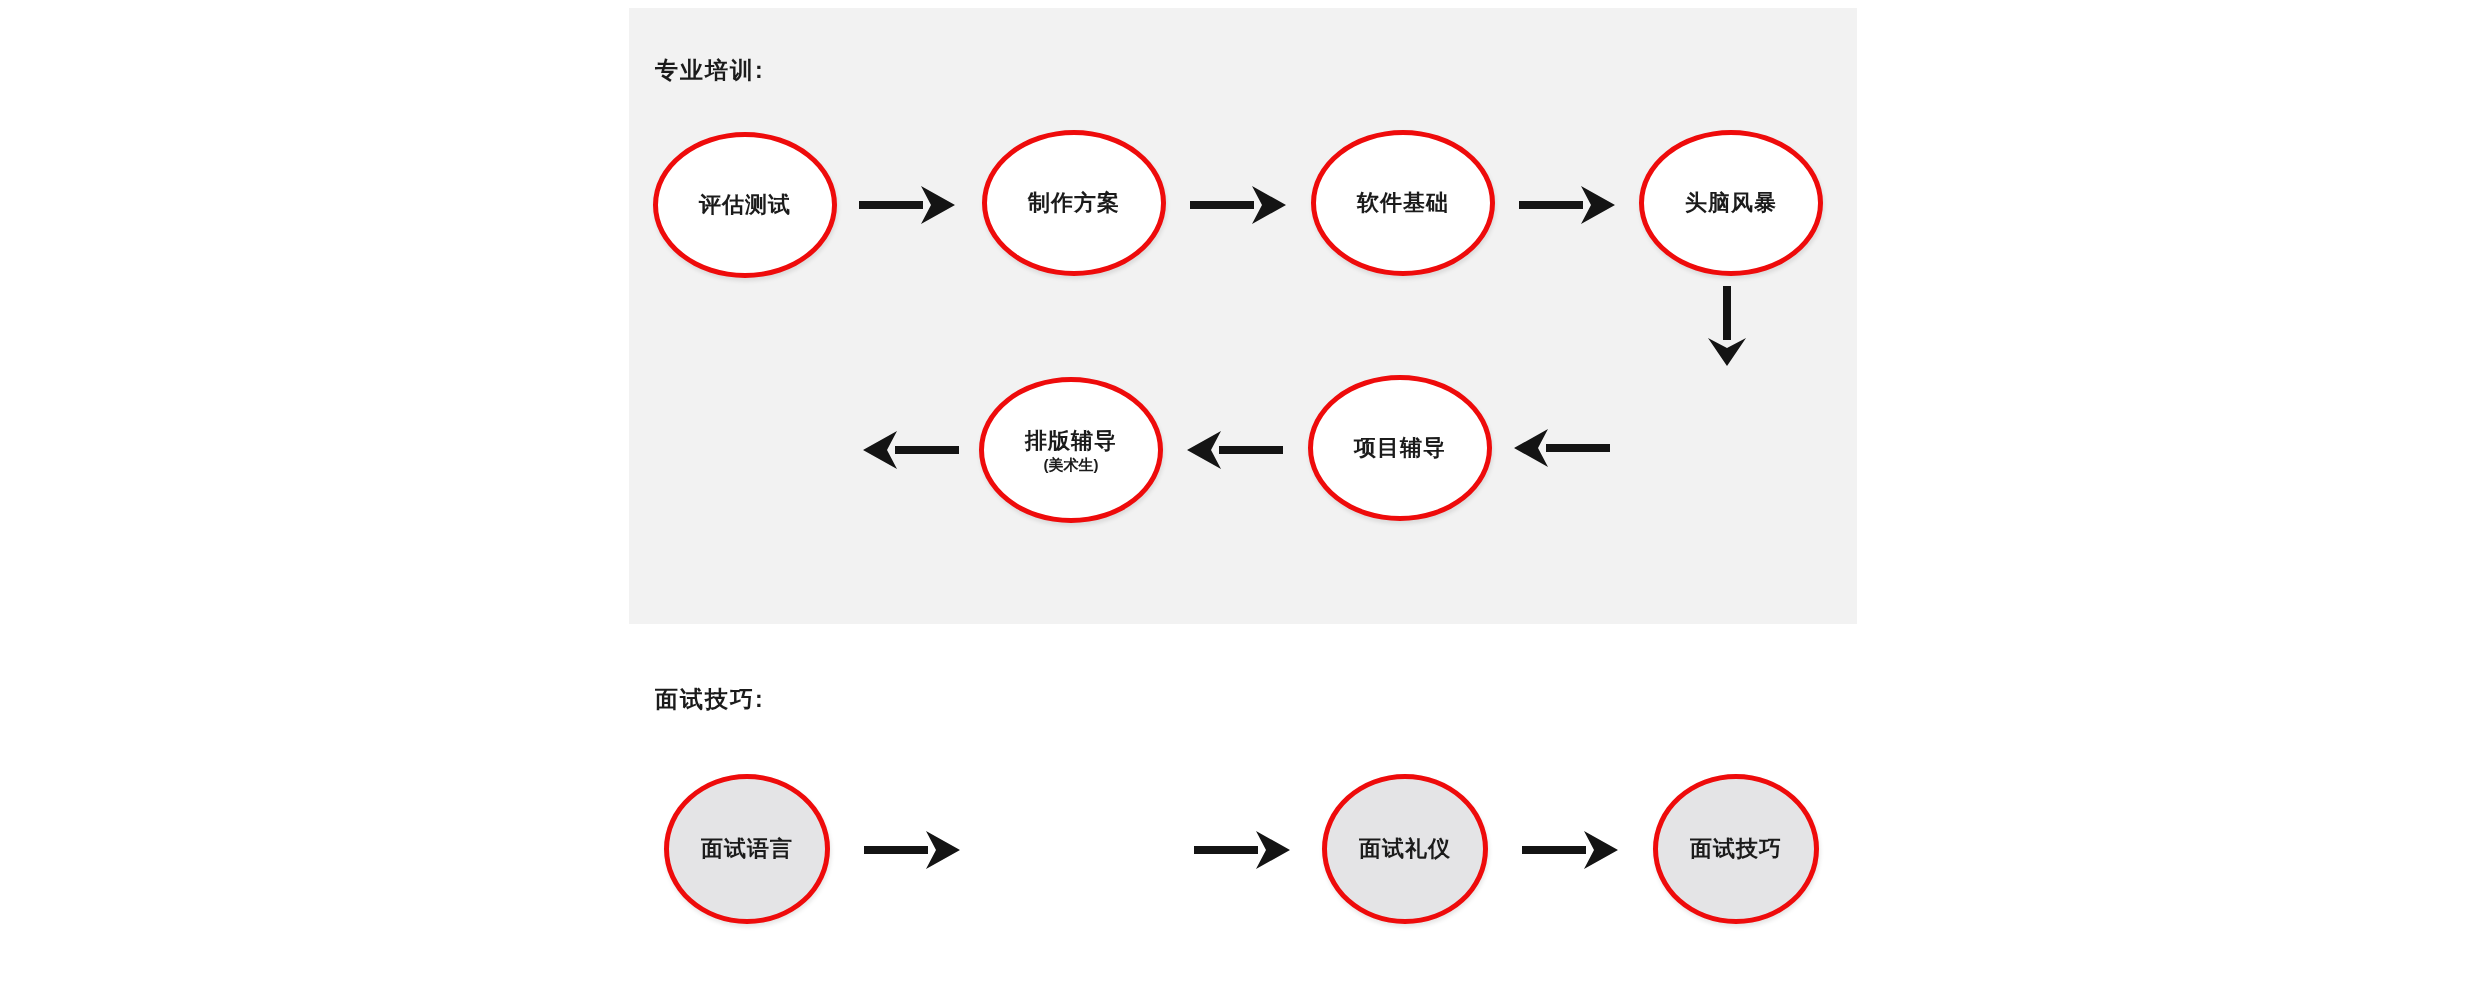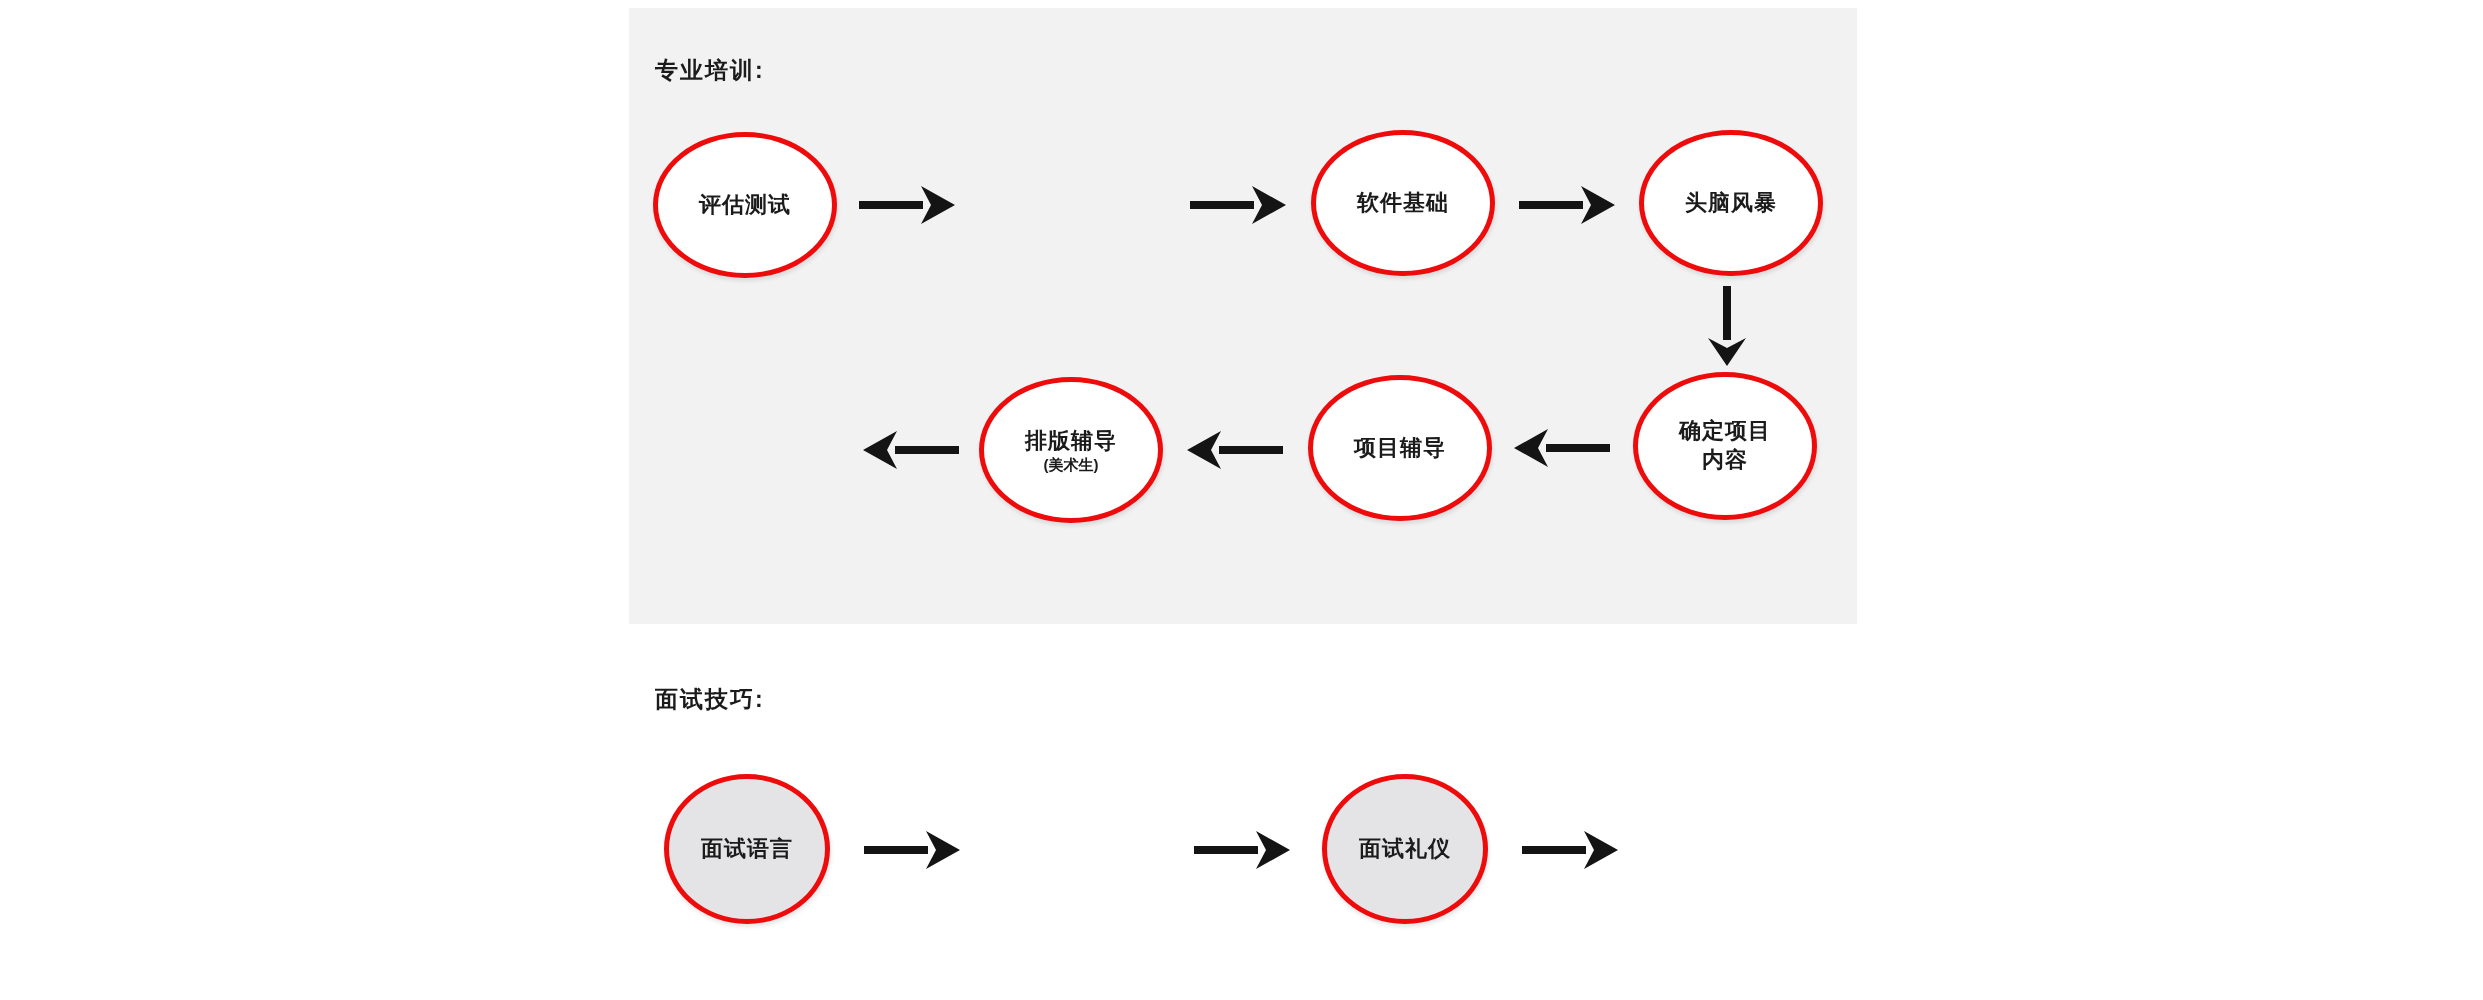--- a/index.html
+++ b/index.html
@@ -79,20 +79,23 @@
     <span class="label">评估测试</span>
   </div>
 
   <div class="arrow" style="left:857px;top:183px">
     <svg width="100" height="44" viewBox="0 0 100 44">
       <rect x="2" y="18" width="64" height="8" fill="var(--arrow)"></rect>
       <polygon points="64,3 98,22 64,41 74,22" fill="var(--arrow)"></polygon>
     </svg>
   </div>
 
+  <div class="node top-fill" style="left:982px;top:130px;width:184px;height:146px">
+    <span class="label">制作方案</span>
+  </div>
 
   <div class="arrow" style="left:1188px;top:183px">
     <svg width="100" height="44" viewBox="0 0 100 44">
       <rect x="2" y="18" width="64" height="8" fill="var(--arrow)"></rect>
       <polygon points="64,3 98,22 64,41 74,22" fill="var(--arrow)"></polygon>
     </svg>
   </div>
 
   <div class="node top-fill" style="left:1311px;top:130px;width:184px;height:146px">
     <span class="label">软件基础</span>
@@ -109,23 +112,20 @@
     <span class="label">头脑风暴</span>
   </div>
 
   <div class="arrow" style="left:1705px;top:284px">
     <svg width="44" height="84" viewBox="0 0 44 84">
       <rect x="18" y="2" width="8" height="54" fill="var(--arrow)"></rect>
       <polygon points="3,54 22,82 41,54 22,64" fill="var(--arrow)"></polygon>
     </svg>
   </div>
 
-  <div class="node top-fill" style="left:1633px;top:372px;width:184px;height:148px">
-    <span class="label">确定项目内容</span>
-  </div>
 
   <div class="arrow" style="left:1512px;top:426px">
     <svg width="100" height="44" viewBox="0 0 100 44">
       <rect x="34" y="18" width="64" height="8" fill="var(--arrow)"></rect>
       <polygon points="36,3 2,22 36,41 26,22" fill="var(--arrow)"></polygon>
     </svg>
   </div>
 
   <div class="node top-fill" style="left:1308px;top:375px;width:184px;height:146px">
     <span class="label">项目辅导</span>
@@ -174,14 +174,17 @@
     <span class="label">面试礼仪</span>
   </div>
 
   <div class="arrow" style="left:1520px;top:828px">
     <svg width="100" height="44" viewBox="0 0 100 44">
       <rect x="2" y="18" width="64" height="8" fill="var(--arrow)"></rect>
       <polygon points="64,3 98,22 64,41 74,22" fill="var(--arrow)"></polygon>
     </svg>
   </div>
 
+  <div class="node gray-fill" style="left:1653px;top:774px;width:166px;height:150px">
+    <span class="label">面试技巧</span>
+  </div>
 
 </div>
 
 </body></html>

